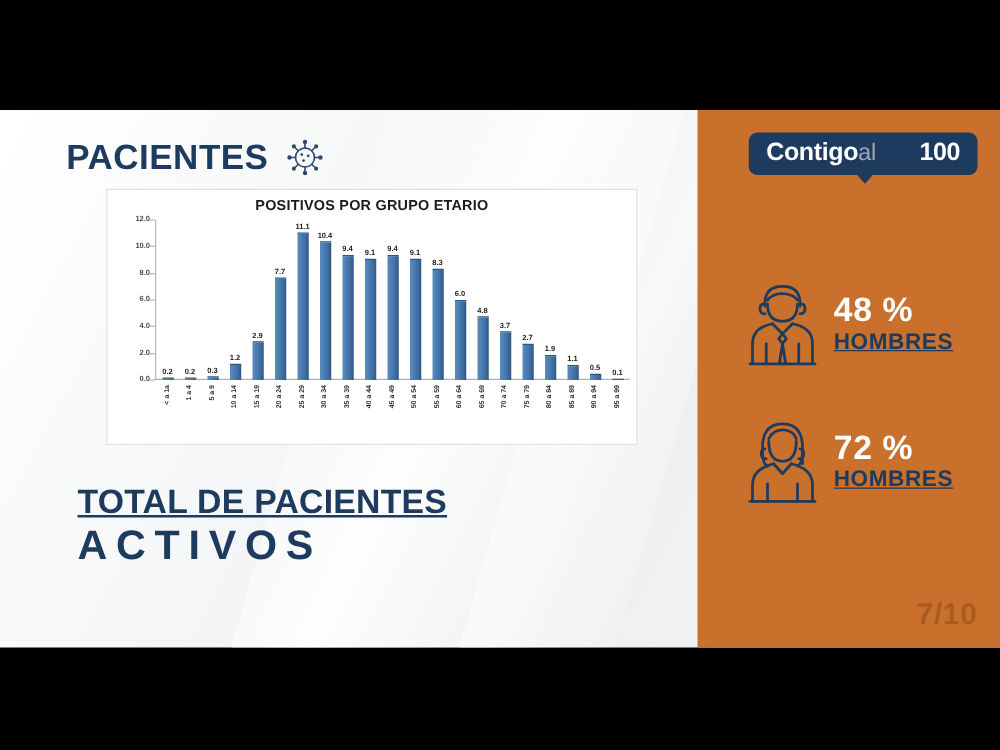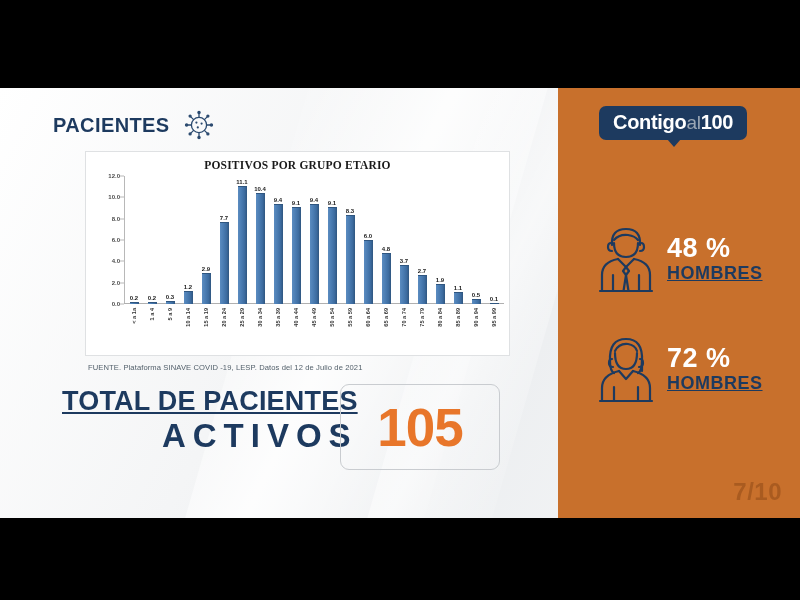--- a/index.html
+++ b/index.html
@@ -30,33 +30,33 @@
     width: 120px; height: 600px;
     background: linear-gradient(100deg, rgba(255,255,255,0) 0%, rgba(255,255,255,.6) 50%, rgba(255,255,255,0) 100%);
     transform: rotate(16deg);
     pointer-events: none;
   }
 
   
   .left-col { position: absolute; left: 0; top: 0; width: 552px; height: 430px; }
 
   .hdr { position: absolute; left: 53px; top: 22px; display: flex; align-items: center; gap: 10px; }
-  .hdr-bold { font-size: 20px; font-weight: bold; color: #1d3a5f; letter-spacing: .4px; }
+  .hdr-bold { font-size: 28px; font-weight: bold; color: #1d3a5f; letter-spacing: .4px; }
   .hdr-light { font-size: 21px; font-weight: 400; color: #c98b5e; letter-spacing: .4px; }
   .virus-icon { display: block; margin-left: 4px; }
 
   .chart-card {
     position: absolute; left: 85px; top: 63px;
     width: 425px; height: 205px;
     background: #fff;
     border: 1px solid #dfe1e3;
   }
   .chart-title {
     text-align: center; font-size: 11.5px; font-weight: bold;
-    color: #1a1a1a; letter-spacing: .2px; margin-top: 7px; font-family: Liberation Serif, serif;
+    color: #1a1a1a; letter-spacing: .2px; margin-top: 7px;
   }
 
   .plot-wrap { position: absolute; left: 0; top: 24px; width: 425px; height: 180px; }
   .y-axis {
     position: absolute; left: 8px; top: 0; width: 26px; height: 128px;
   }
   .y-tick {
     position: absolute; right: 0; font-size: 6px; color: #4a4a4a;
     transform: translateY(-50%); white-space: nowrap; font-weight: 600;
   }
@@ -95,21 +95,21 @@
     font-size: 7.6px; color: #53606b; letter-spacing: .1px;
   }
 
   .total-block { position: absolute; left: 62px; top: 300px; }
   .total-line1 {
     font-size: 27px; font-weight: bold; color: #1d3a5f;
     letter-spacing: .2px; line-height: 1; text-decoration: underline;
   }
   .total-line2 {
     font-size: 33px; font-weight: bold; color: #1d3a5f;
-    letter-spacing: 7px; line-height: 1.08; margin-top: 3px; text-align: right;
+    letter-spacing: 7px; line-height: 1.08; margin-top: 3px;
   }
   .count-box {
     position: absolute; left: 340px; top: 296px;
     width: 160px; height: 86px;
     border: 1px solid #c9ccd0;
     border-radius: 9px;
     display: flex; align-items: center; justify-content: center;
   }
   .count-num {
     font-size: 53px; font-weight: bold; color: #e8762a;
@@ -132,21 +132,21 @@
   .logo::after {
     content: ""; position: absolute;
     left: 50%; bottom: -7px; margin-left: -6px;
     width: 0; height: 0;
     border-left: 7px solid transparent;
     border-right: 7px solid transparent;
     border-top: 8px solid #1d3a5f;
   }
   .logo-a { font-size: 20px; font-weight: bold; color: #ffffff; letter-spacing: -.3px; }
   .logo-b { font-size: 19px; font-weight: 400; color: #9aa6b4; letter-spacing: -.3px; }
-  .logo-c { font-size: 20px; font-weight: bold; color: #ffffff; letter-spacing: -.3px; }
+  .logo-c { font-size: 20px; font-weight: bold; color: #ffffff; letter-spacing: -.3px; padding-left: 35px; }
 
   .stat-row { position: absolute; display: flex; align-items: center; gap: 5px; }
   .stat-row.men { left: 32px; top: 133px; }
   .stat-row.women { left: 32px; top: 243px; }
   .stat-text { display: flex; flex-direction: column; }
   .stat-pct { font-size: 27px; font-weight: bold; color: #ffffff; line-height: 1.1; letter-spacing: .5px; }
   .stat-label { font-size: 18px; font-weight: bold; color: #1d3a5f; letter-spacing: .5px; line-height: 1.1; text-decoration: underline; }
 
   .page-num {
     position: absolute; right: 24px; bottom: 14px;
@@ -364,30 +364,26 @@
         <div class="tick-mark" style="top: 128px;"></div>
             <div class="tick-mark" style="top: 106.667px;"></div>
             <div class="tick-mark" style="top: 85.3333px;"></div>
             <div class="tick-mark" style="top: 64px;"></div>
             <div class="tick-mark" style="top: 42.6667px;"></div>
             <div class="tick-mark" style="top: 21.3333px;"></div>
             <div class="tick-mark" style="top: 0px;"></div>
           </div>
       </div>
 
-      <div class="fuente">FUENTE. Plataforma SINAVE COVID -19, LESP. Datos del 12 de Julio de 2021</div>
 
       <div class="total-block">
         <div class="total-line1">TOTAL DE PACIENTES</div>
         <div class="total-line2">ACTIVOS</div>
       </div>
 
-      <div class="count-box">
-        <span class="count-num">105</span>
-      </div>
     </div>
 
     <div class="panel">
 
       <div class="logo">
         <span class="logo-a">Contigo</span>
         <span class="logo-b">al</span>
         <span class="logo-c">100</span>
       </div>
 

